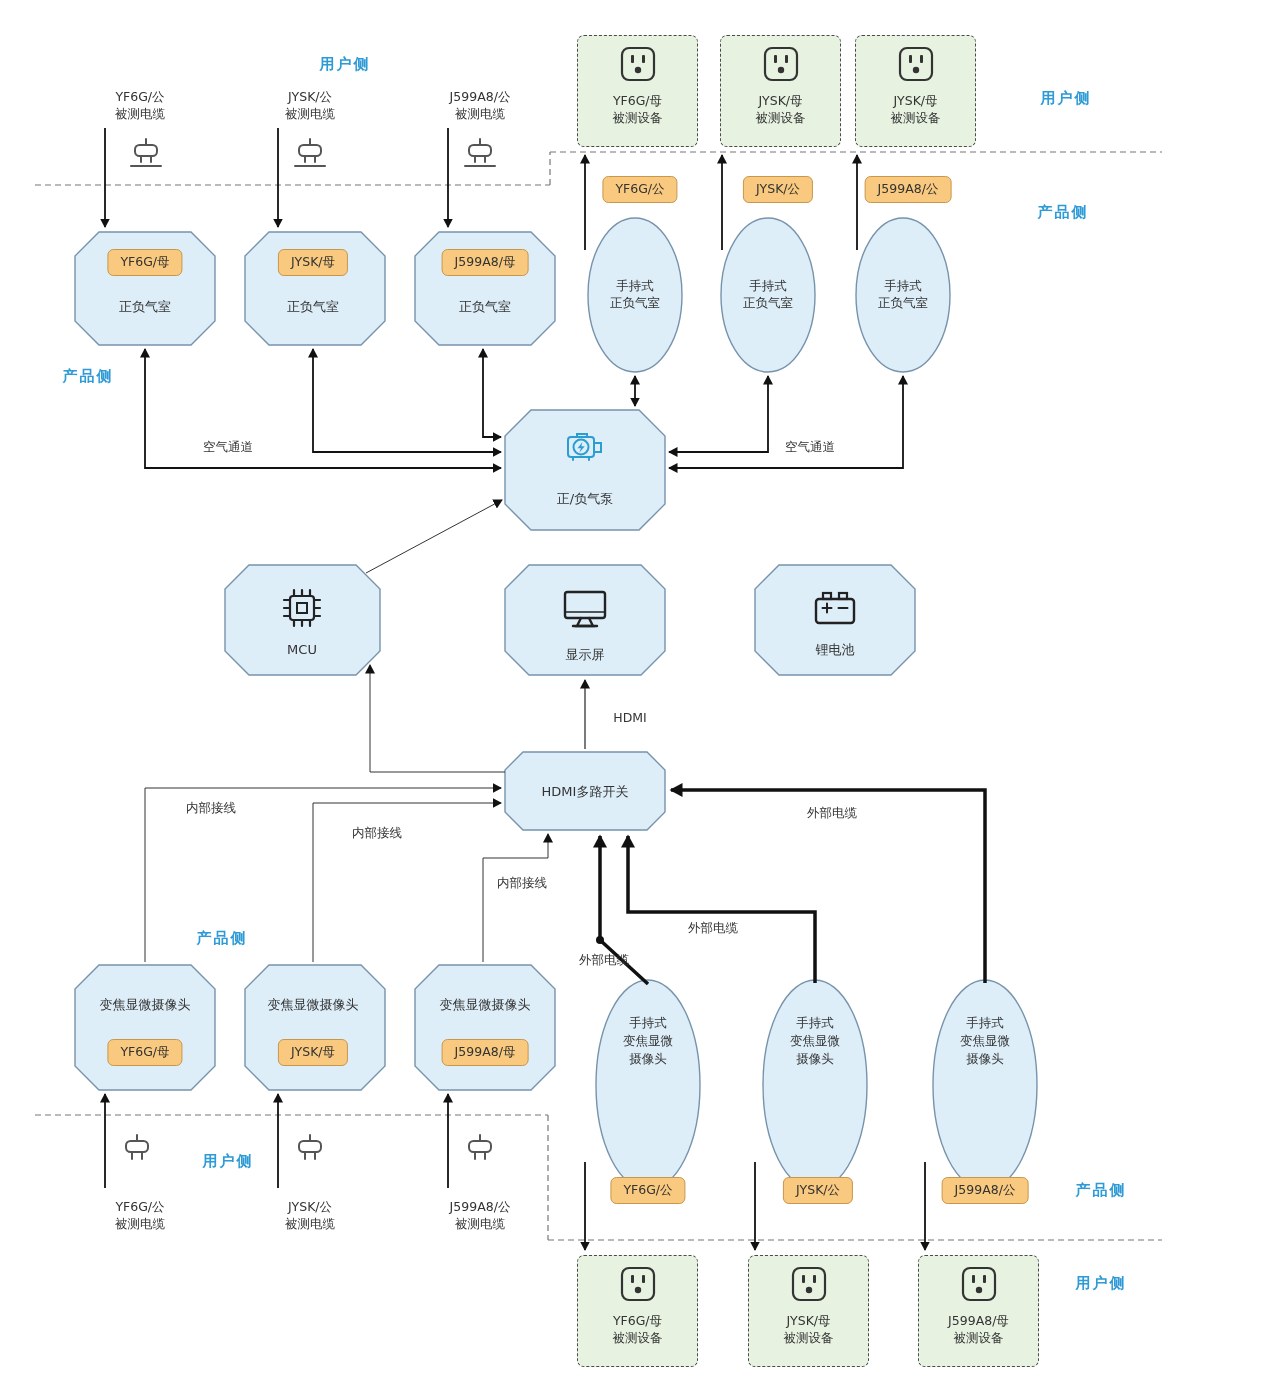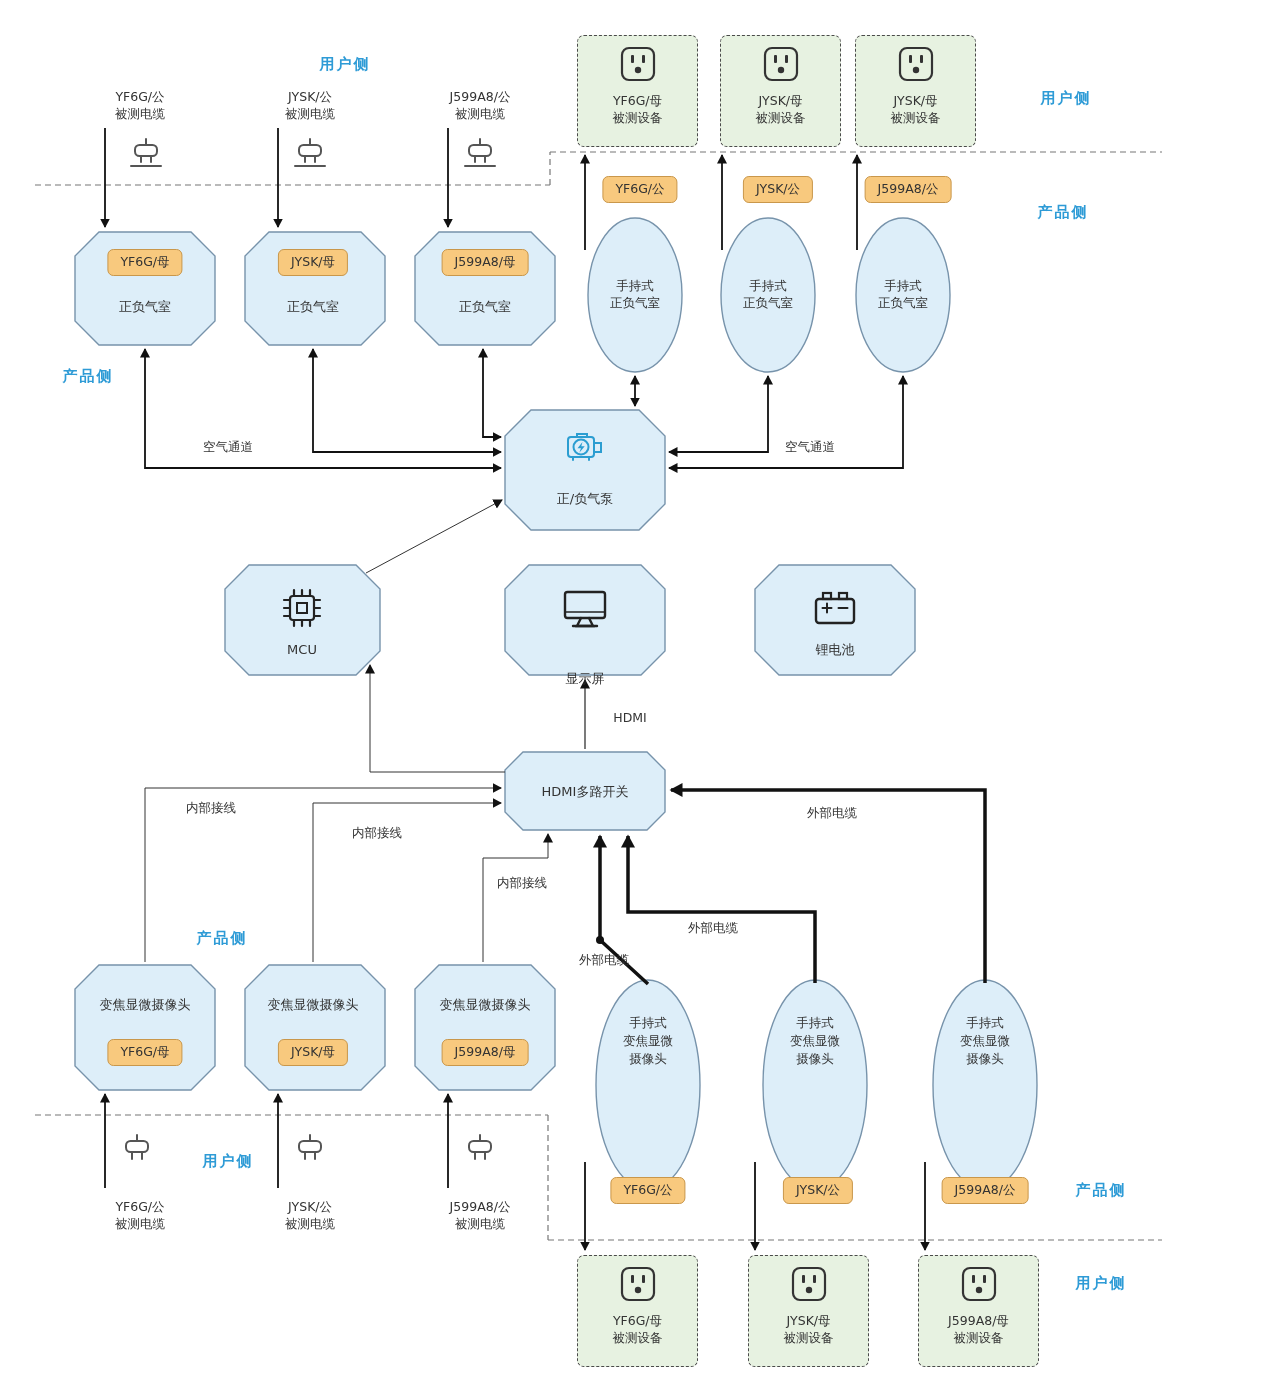--- a/index.html
+++ b/index.html
@@ -244,21 +244,21 @@
   <div class="lbl nodelabel ctr" style="left:302px; top:641px;">MCU</div>
 
   <div class="icon" style="left:561px; top:586px;">
     <svg width="48" height="44" viewBox="0 0 48 44" fill="none" stroke="#222" stroke-width="2.4" stroke-linecap="round">
       <rect x="4" y="6" width="40" height="26" rx="2.5"></rect>
       <path d="M4,26 H44" stroke-width="1.6"></path>
       <path d="M20,32 L16,40 H32 L28,32"></path>
       <path d="M12,40 H36"></path>
     </svg>
   </div>
-  <div class="lbl nodelabel ctr" style="left:585px; top:670px;">显示屏</div>
+  <div class="lbl nodelabel ctr" style="left:585px; top:646px;">显示屏</div>
 
   <div class="icon" style="left:811px; top:589px;">
     <svg width="48" height="40" viewBox="0 0 48 40" fill="none" stroke="#222" stroke-width="2.2" stroke-linecap="round">
       <rect x="12" y="4" width="8" height="6"></rect>
       <rect x="28" y="4" width="8" height="6"></rect>
       <rect x="5" y="10" width="38" height="24" rx="3" stroke-width="2.4"></rect>
       <path d="M11.5,19 H20.5 M16,14.5 V23.5" stroke-width="2"></path>
       <path d="M27.5,19 H36.5" stroke-width="2"></path>
     </svg>
   </div>

